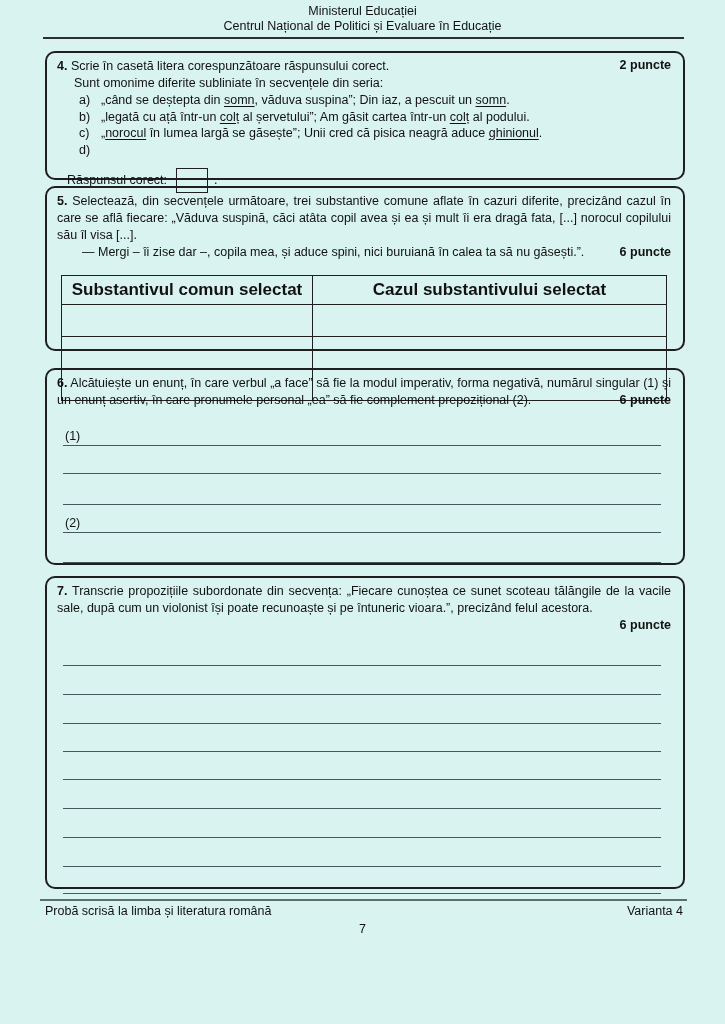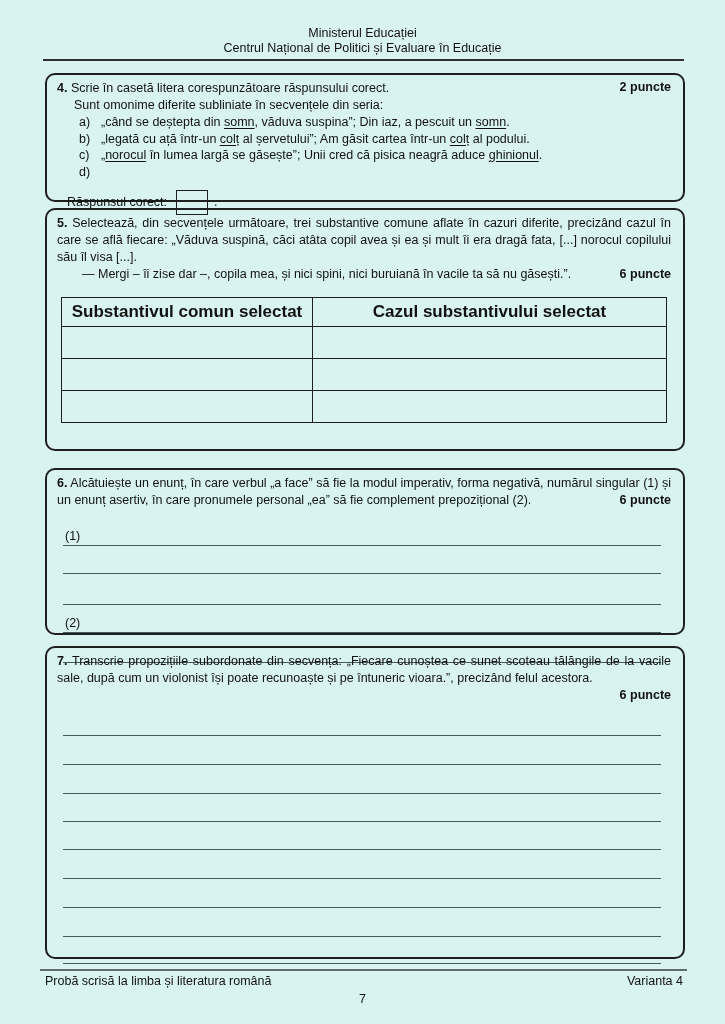--- a/index.html
+++ b/index.html
@@ -6,21 +6,21 @@
   .page {
     position:relative;
     width:725px; height:1024px;
     background:#d8f3f0;
     font-family:"Liberation Sans", sans-serif;
     font-size:12.5px;
     color:#121212;
     overflow:hidden;
     box-sizing:border-box;
   }
-  .header { text-align:center; padding-top:26px; line-height:15px; }
+  .header { text-align:center; padding-top:4px; line-height:15px; }
   .header-rule { border:0; border-top:2px solid #2e2e2e; margin:3px 41px 0 43px; }
 
   .qbox {
     border:2px solid #1f1f1f;
     border-radius:10px;
     margin-left:45px;
     width:640px;
     box-sizing:border-box;
     padding:5px 12px 8px 10px;
     position:relative;
@@ -100,27 +100,27 @@
         <span class="opt-label">d)</span>
       </div>
     </div>
     <div class="answer-row">
       <span>Răspunsul corect:</span>
       <span class="answer-box"></span>
       <span>.</span>
     </div>
   </div>
 
-  <div class="qbox" style="margin-top:6px; height:243px;">
+  <div class="qbox" style="margin-top:6px; height:165px;">
     <p class="jtext">
       <span class="qnum">5.</span>
       <span>Selectează, din secvențele următoare, trei substantive comune aflate în cazuri diferite, precizând cazul în care se află fiecare: „Văduva suspină, căci atâta copil avea și ea și mult îi era dragă fata, [...] norocul copilului său îl visa [...].</span>
     </p>
     <div class="q5-last">
-      <span class="q5-indent">— Mergi – îi zise dar –, copila mea, și nici spini, nici buruiană în vacile ta să nu găsești.”.</span>
+      <span class="q5-indent">— Mergi – îi zise dar –, copila mea, și aduce spini, nici buruiană în calea ta să nu găsești.”.</span>
       <span class="q5-pts">6 puncte</span>
     </div>
     <table class="subst">
       <colgroup>
           <col class="col1">
           <col>
         </colgroup>
       <thead>
         <tr>
           <th>Substantivul comun selectat</th>
@@ -137,21 +137,21 @@
           <td></td>
         </tr>
         <tr>
           <td></td>
           <td></td>
         </tr>
       </tbody>
     </table>
   </div>
 
-  <div class="qbox" style="margin-top:17px; height:167px;">
+  <div class="qbox" style="margin-top:17px; height:197px;">
     <p class="jtext q6-p" style="position:relative;">
       <span class="qnum">6.</span>
       <span>Alcătuiește un enunț, în care verbul „a face” să fie la modul imperativ, forma negativă, numărul singular (1) și un enunț asertiv, în care pronumele personal „ea” să fie complement prepozițional (2).</span>
       <span class="points-bot">6 puncte</span>
     </p>
     <div class="sub-label">(1)</div>
     <div class="ans-line" style="margin-top:1px;"></div>
     <div class="ans-line" style="margin-top:27px;"></div>
     <div class="ans-line" style="margin-top:30px;"></div>
     <div class="sub-label" style="margin-top:11px;">(2)</div>

